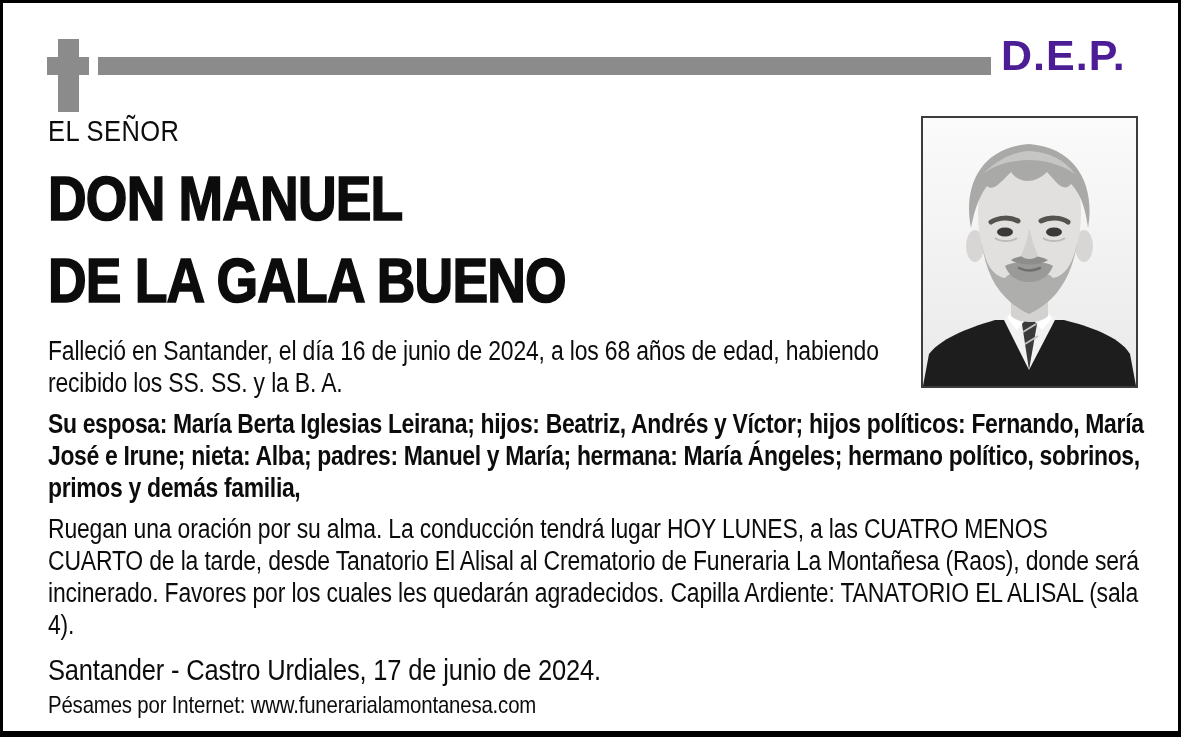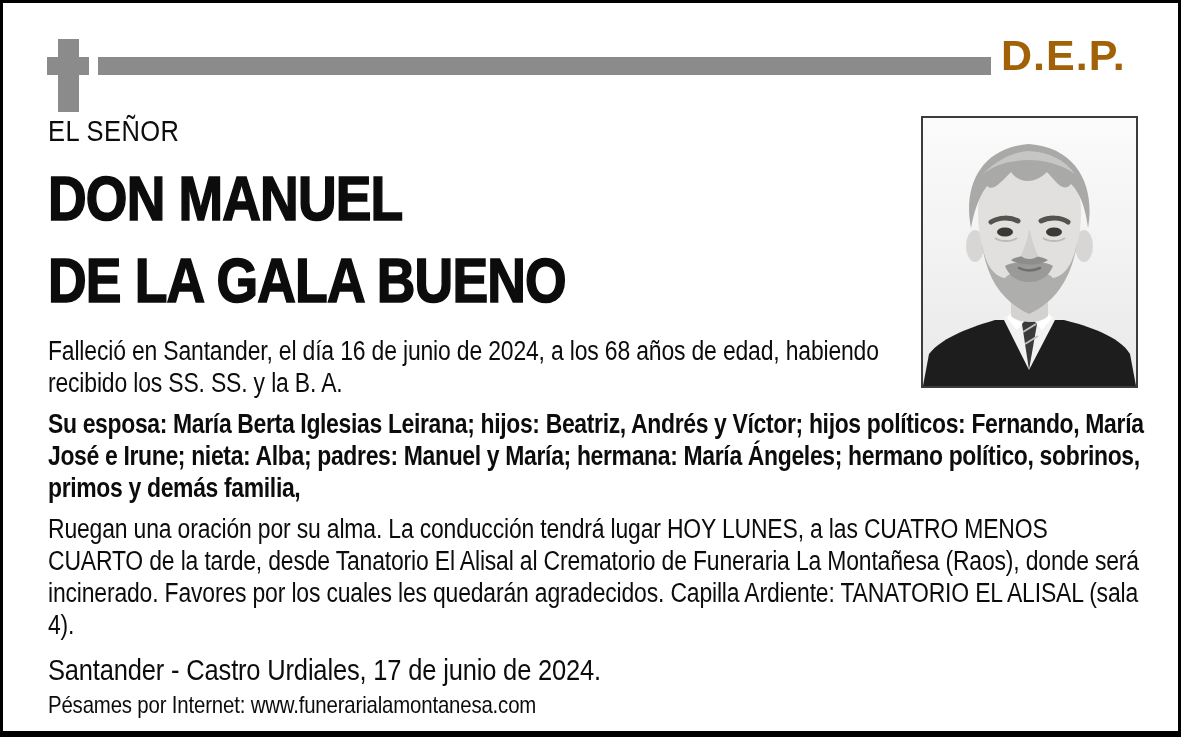--- a/index.html
+++ b/index.html
@@ -11,21 +11,21 @@
     border:3px solid #000;
     border-bottom-width:6px;
     font-family:"Liberation Sans", sans-serif;
     color:#0c0c0c;
     overflow:hidden;
   }
   
   .cross-v{position:absolute;left:55px;top:36px;width:21px;height:73px;background:#8b8b8b;}
   .cross-h{position:absolute;left:44px;top:54px;width:42px;height:18px;background:#8b8b8b;}
   .rule{position:absolute;left:95px;top:54px;width:893px;height:18px;background:#8b8b8b;}
-  .dep{position:absolute;left:998px;top:28px;font-size:43px;font-weight:700;color:#a16207;letter-spacing:1px;}
+  .dep{position:absolute;left:998px;top:28px;font-size:43px;font-weight:700;color:#4c1d95;letter-spacing:1px;}
   
   .photo{
     position:absolute;left:918px;top:113px;width:217px;height:272px;
     border:2px solid #3c3c3c;box-sizing:border-box;background:#f4f4f4;
   }
   .photo svg{display:block;width:100%;height:100%;}
   
   .content{
     position:absolute;left:45px;top:110px;width:1290px;
     transform:scaleX(0.85);transform-origin:left top;

